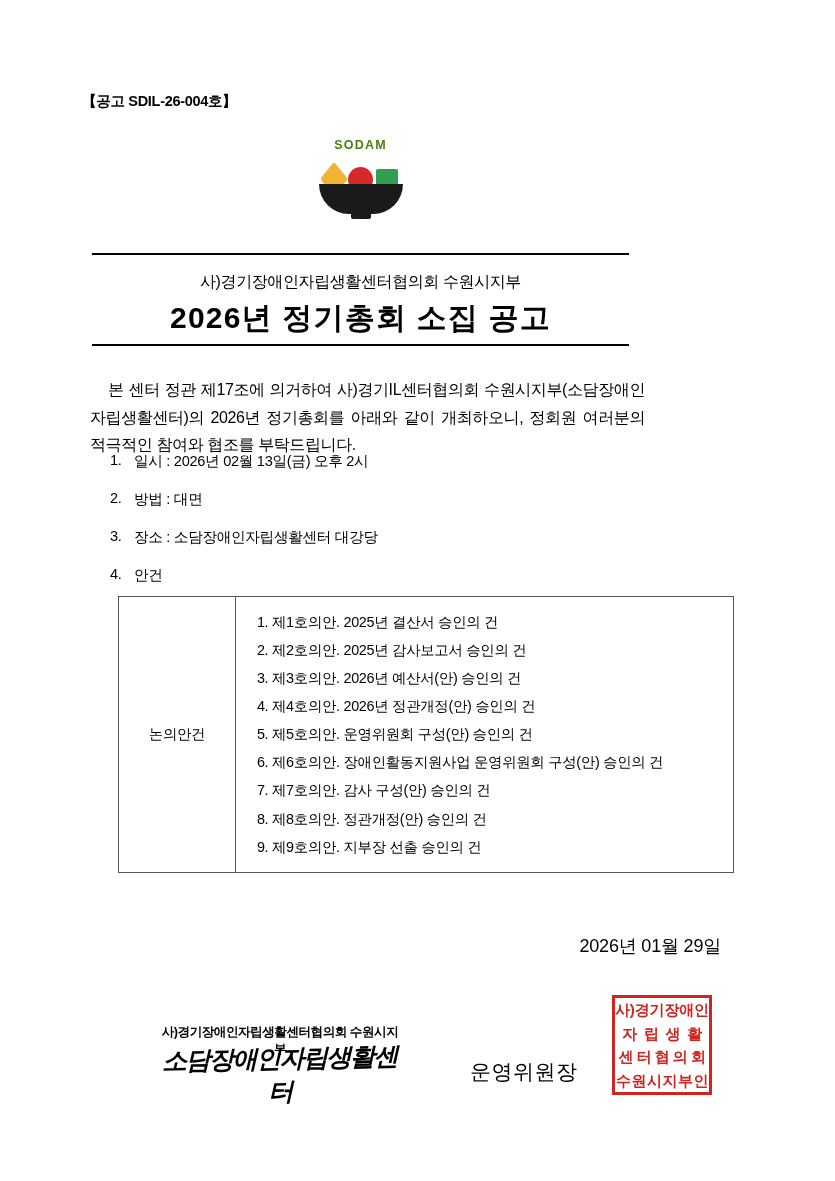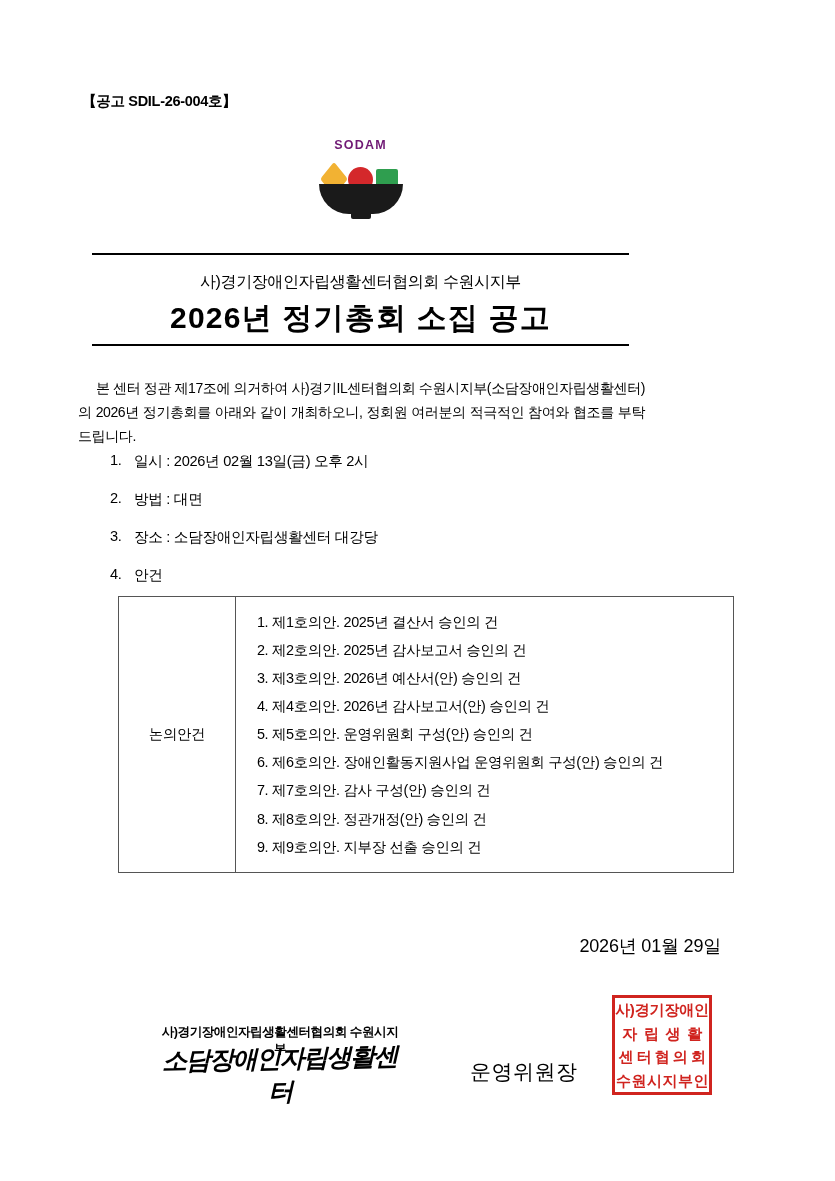--- a/index.html
+++ b/index.html
@@ -40,21 +40,21 @@
     right: 0;
     top: 138px;
     display: flex;
     flex-direction: column;
     align-items: center;
   }
   .logo-text {
     font-size: 12.5px;
     font-weight: bold;
     letter-spacing: 1.2px;
-    color: #701a75;
+    color: #4d7c0f;
     margin-bottom: 2px;
   }
   .logo-mark {
     position: relative;
     width: 96px;
     height: 68px;
   }
   .logo-shapes {
     position: absolute;
     left: 0;
@@ -134,24 +134,24 @@
     top: 298px;
     text-align: center;
     font-size: 30px;
     font-weight: bold;
     letter-spacing: 1.2px;
   }
 
   
   .intro {
     position: absolute;
-    left: 78px;
+    left: 90px;
     right: 76px;
     top: 376px;
-    font-size: 14px;
+    font-size: 16px;
     line-height: 1.72;
     text-align: justify;
     text-indent: 18px;
     letter-spacing: -0.4px;
   }
 
   
   .items {
     position: absolute;
     left: 110px;
@@ -319,21 +319,21 @@
 
   <table class="agenda">
     <tbody>
       <tr>
         <td class="label">논의안건</td>
         <td class="content">
           <ol>
             <li>제1호의안. 2025년 결산서 승인의 건</li>
             <li>제2호의안. 2025년 감사보고서 승인의 건</li>
             <li>제3호의안. 2026년 예산서(안) 승인의 건</li>
-            <li>제4호의안. 2026년 감사보고서(안) 승인의 건</li>
+            <li>제4호의안. 2026년 정관개정(안) 승인의 건</li>
             <li>제5호의안. 운영위원회 구성(안) 승인의 건</li>
             <li>제6호의안. 장애인활동지원사업 운영위원회 구성(안) 승인의 건</li>
             <li>제7호의안. 감사 구성(안) 승인의 건</li>
             <li>제8호의안. 정관개정(안) 승인의 건</li>
             <li>제9호의안. 지부장 선출 승인의 건</li>
           </ol>
         </td>
       </tr>
     </tbody>
   </table>

